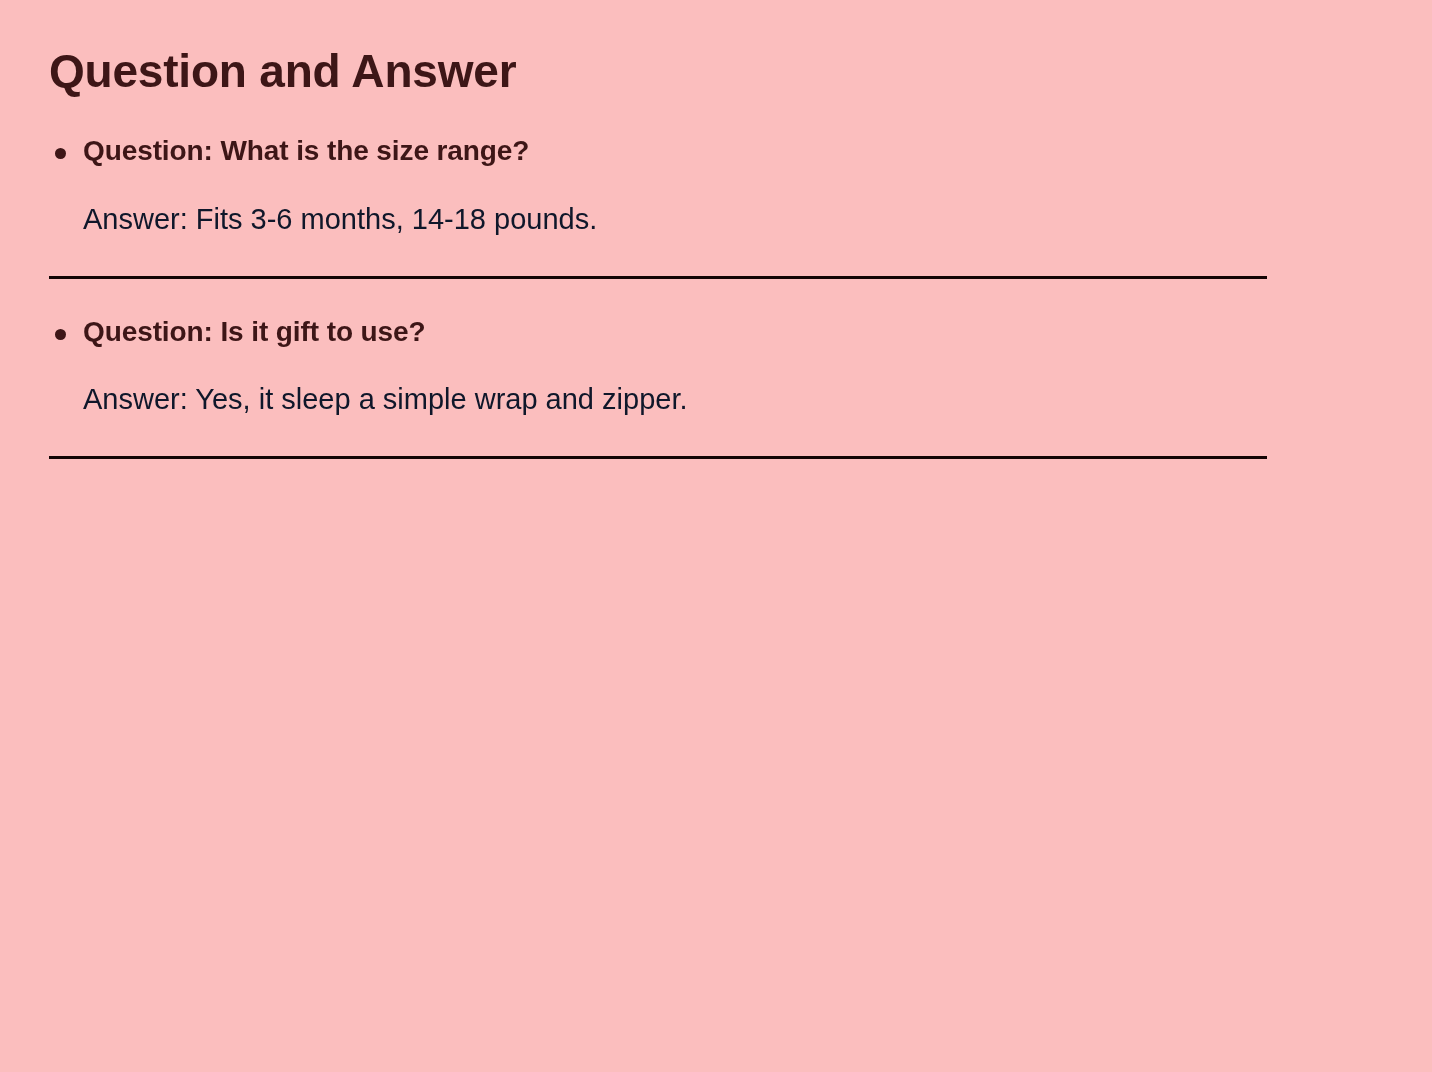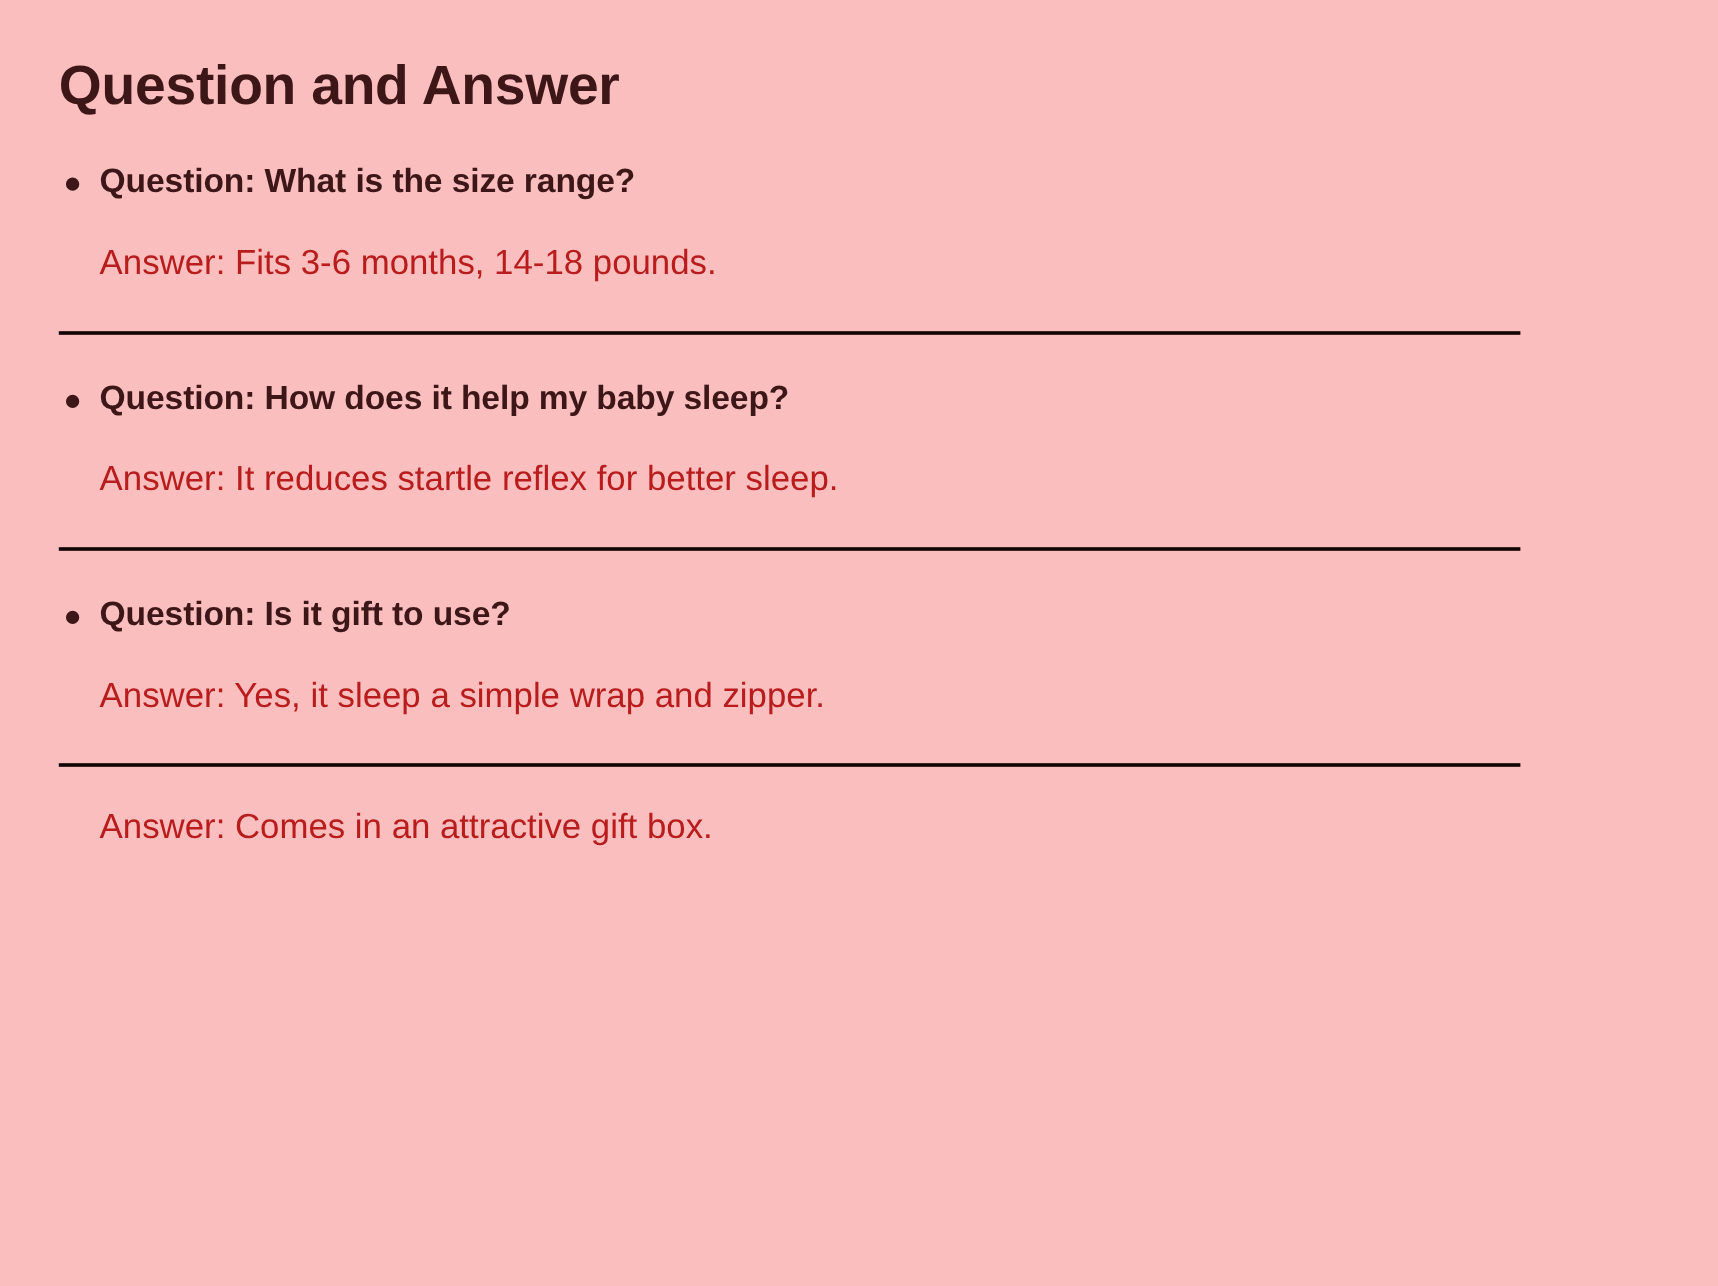--- a/index.html
+++ b/index.html
@@ -63,55 +63,47 @@
     color: #3d1617;
     letter-spacing: -0.1px;
   }
   .qa-answer {
     padding-left: 34px;
     padding-top: 32px;
     padding-bottom: 37px;
     font-size: 29px;
     line-height: 1.3;
     font-weight: normal;
-    color: #b91c1c;
+    color: #0f172a;
     letter-spacing: 0px;
   }
 </style>
 </head>
 <body>
 
 <div class="page">
 
   <h1 class="page-title">Question and Answer</h1>
 
   <ul class="qa-list">
 
     <li class="qa-item">
       <div class="qa-question-row">
         <span class="qa-bullet"></span>
         <span class="qa-question">Question: What is the size range?</span>
       </div>
       <div class="qa-answer">Answer: Fits 3-6 months, 14-18 pounds.</div>
     </li>
 
-    <li class="qa-item">
-      <div class="qa-question-row">
-        <span class="qa-bullet"></span>
-        <span class="qa-question">Question: How does it help my baby sleep?</span>
-      </div>
-      <div class="qa-answer">Answer: It reduces startle reflex for better sleep.</div>
-    </li>
 
     <li class="qa-item">
       <div class="qa-question-row">
         <span class="qa-bullet"></span>
         <span class="qa-question">Question: Is it gift to use?</span>
       </div>
       <div class="qa-answer">Answer: Yes, it sleep a simple wrap and zipper.</div>
     </li>
 
     <li class="qa-item">
-      <div class="qa-answer">Answer: Comes in an attractive gift box.</div>
     </li>
 
   </ul>
 </div>
 
 </body></html>

